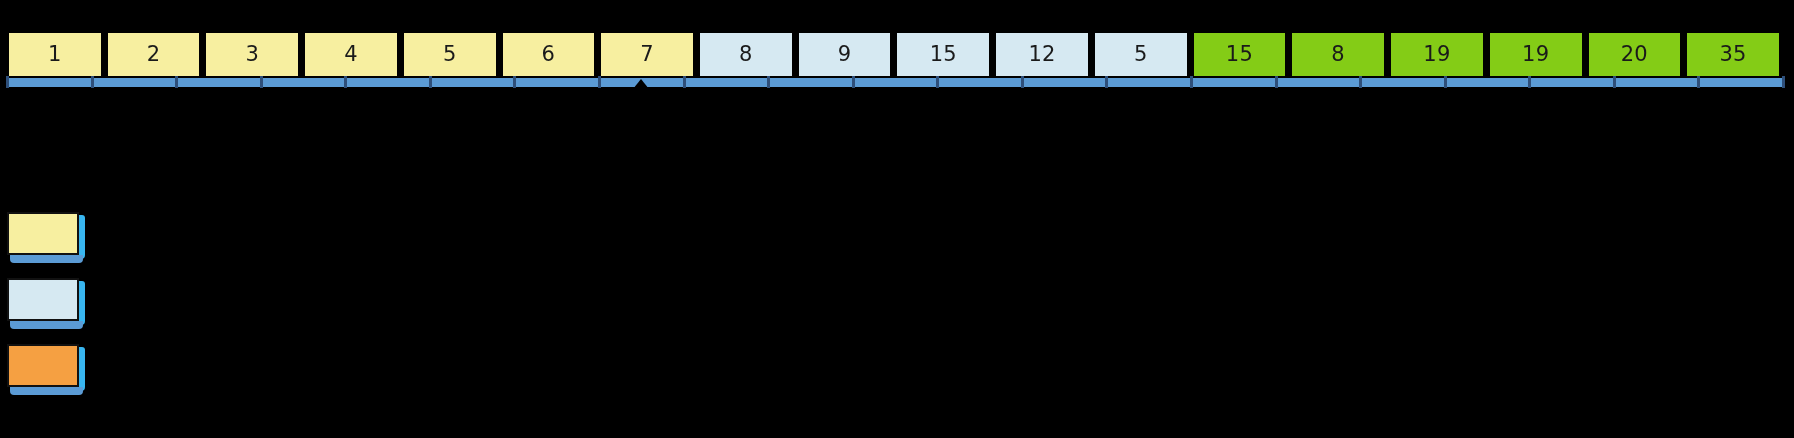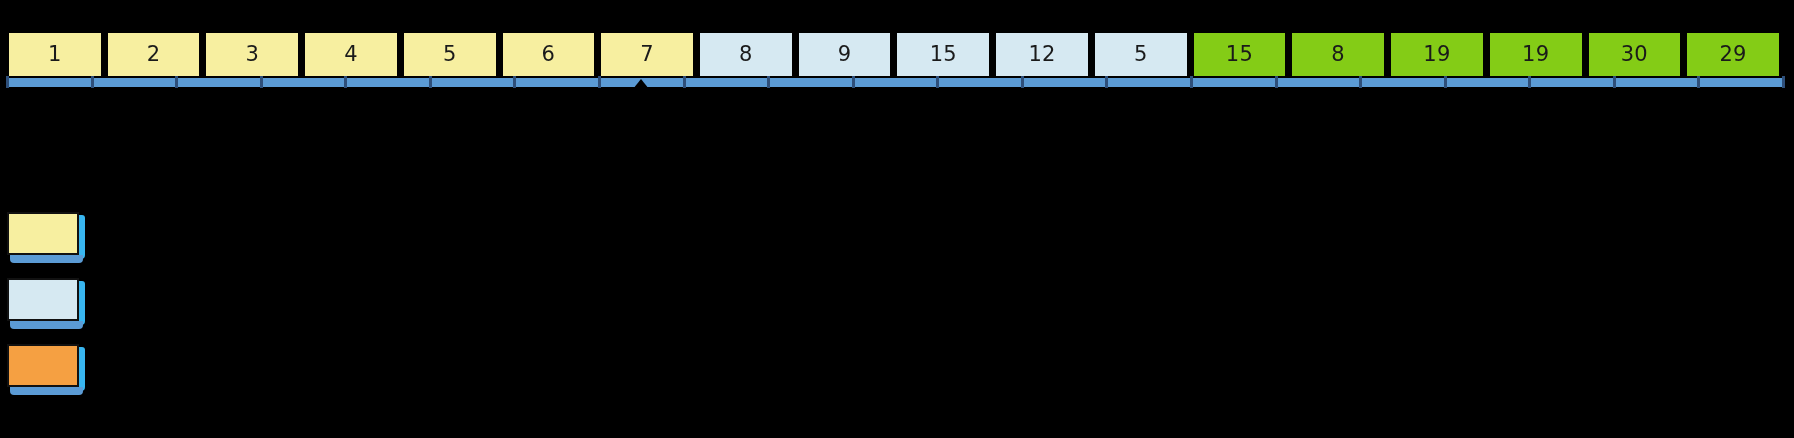--- a/index.html
+++ b/index.html
@@ -207,24 +207,24 @@
     <div class="seq-box group-orange">
       <span class="seq-label">8</span>
     </div>
     <div class="seq-box group-orange">
       <span class="seq-label">19</span>
     </div>
     <div class="seq-box group-orange">
       <span class="seq-label">19</span>
     </div>
     <div class="seq-box group-orange">
-      <span class="seq-label">30</span>
-    </div>
-    <div class="seq-box group-orange">
-      <span class="seq-label">29</span>
+      <span class="seq-label">20</span>
+    </div>
+    <div class="seq-box group-orange">
+      <span class="seq-label">35</span>
     </div>
   </div>
 
 <div id="rail-ticks">
     <div class="rail-tick" style="left: 6px;"></div>
     <div class="rail-tick" style="left: 90.5714px;"></div>
     <div class="rail-tick" style="left: 175.143px;"></div>
     <div class="rail-tick" style="left: 259.714px;"></div>
     <div class="rail-tick" style="left: 344.286px;"></div>
     <div class="rail-tick" style="left: 428.857px;"></div>

